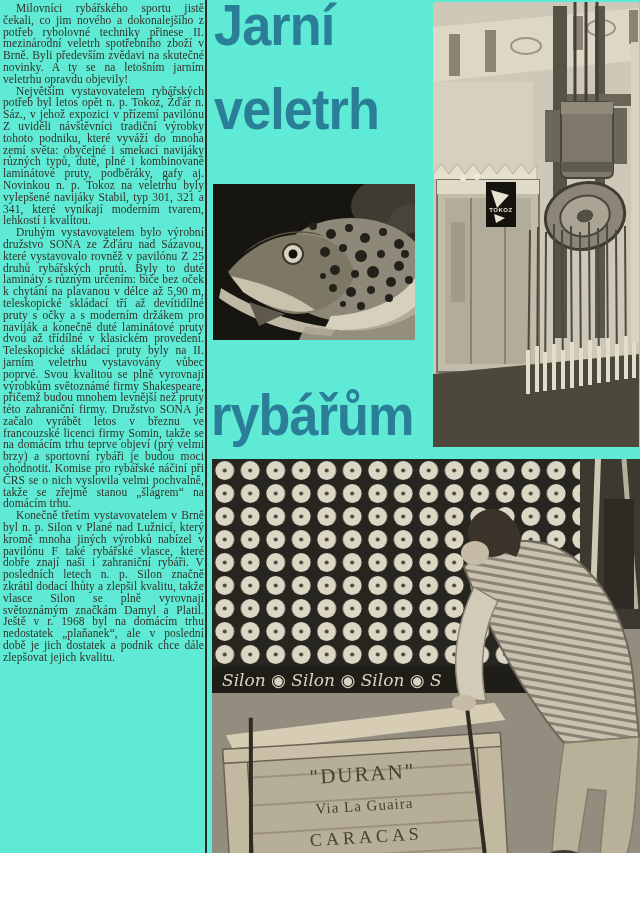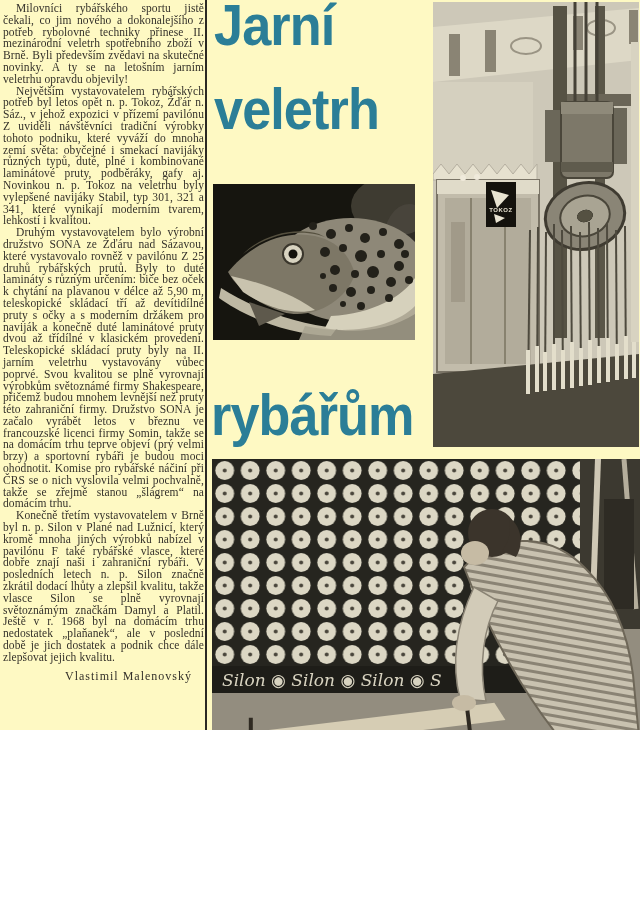--- a/index.html
+++ b/index.html
@@ -1,19 +1,19 @@
 <!DOCTYPE html>
 <html lang="cs"><head>
 <meta charset="utf-8">
 <style>
   html,body{margin:0;padding:0;}
   .page{
     position:relative;
-    width:640px;height:730px;
-    background:#fef9c3;
+    width:640px;height:853px;
+    background:#5eead4;
     overflow:hidden;
     font-family:"Liberation Serif", serif;
   }
   
   .article-col{
     position:absolute;left:3px;top:3px;width:201px;height:886px;
     color:#34312a;
     font-size:11.5px;line-height:11.8px;
     text-align:justify;
     letter-spacing:0.1px;
@@ -60,21 +60,20 @@
 </head>
 <body>
 
 <div class="page">
 
   <div class="article-col">
     <p>Milovníci rybářského sportu jistě čekali, co jim nového a dokonalejšího z potřeb rybolovné techniky přinese II. mezinárodní veletrh spotřebního zboží v Brně. Byli především zvědavi na skutečné novinky. A ty se na letošním jarním veletrhu opravdu objevily!</p>
     <p>Největším vystavovatelem rybářských potřeb byl letos opět n. p. Tokoz, Žďár n. Sáz., v jehož expozici v přízemí pavilónu Z uviděli návštěvníci tradiční výrobky tohoto podniku, které vyváží do mnoha zemí světa: obyčejné i smekací navijáky různých typů, duté, plné i kombinované laminátové pruty, podběráky, gafy aj. Novinkou n. p. Tokoz na veletrhu byly vylepšené navijáky Stabil, typ 301, 321 a 341, které vynikají moderním tvarem, lehkostí i kvalitou.</p>
     <p>Druhým vystavovatelem bylo výrobní družstvo SONA ze Žďáru nad Sázavou, které vystavovalo rovněž v pavilónu Z 25 druhů rybářských prutů. Byly to duté lamináty s různým určením: biče bez oček k chytání na plavanou v délce až 5,90 m, teleskopické skládací tří až devítidílné pruty s očky a s moderním držákem pro naviják a konečně duté laminátové pruty dvou až třídílné v klasickém provedení. Teleskopické skládací pruty byly na II. jarním veletrhu vystavovány vůbec poprvé. Svou kvalitou se plně vyrovnají výrobkům světoznámé firmy Shakespeare, přičemž budou mnohem levnější než pruty této zahraniční firmy. Družstvo SONA je začalo vyrábět letos v březnu ve francouzské licenci firmy Somin, takže se na domácím trhu teprve objeví (prý velmi brzy) a sportovní rybáři je budou moci ohodnotit. Komise pro rybářské náčiní při ČRS se o nich vyslovila velmi pochvalně, takže se zřejmě stanou „šlágrem“ na domácím trhu.</p>
     <p>Konečně třetím vystavovatelem v Brně byl n. p. Silon v Plané nad Lužnicí, který kromě mnoha jiných výrobků nabízel v pavilónu F také rybářské vlasce, které dobře znají naši i zahraniční rybáři. V posledních letech n. p. Silon značně zkrátil dodací lhůty a zlepšil kvalitu, takže vlasce Silon se plně vyrovnají světoznámým značkám Damyl a Platil. Ještě v r. 1968 byl na domácím trhu nedostatek „plaňanek“, ale v poslední době je jich dostatek a podnik chce dále zlepšovat jejich kvalitu.</p>
-    <div class="byline">Vlastimil Malenovský</div>
   </div>
 
   <div class="v-divider"></div>
   <div class="h-rule-bottom"></div>
 
   <div class="headline hl-1">Jarní</div>
   <div class="headline hl-2">veletrh</div>
   <div class="headline hl-3">rybářům</div>
 
   <div class="photo photo-fish">

